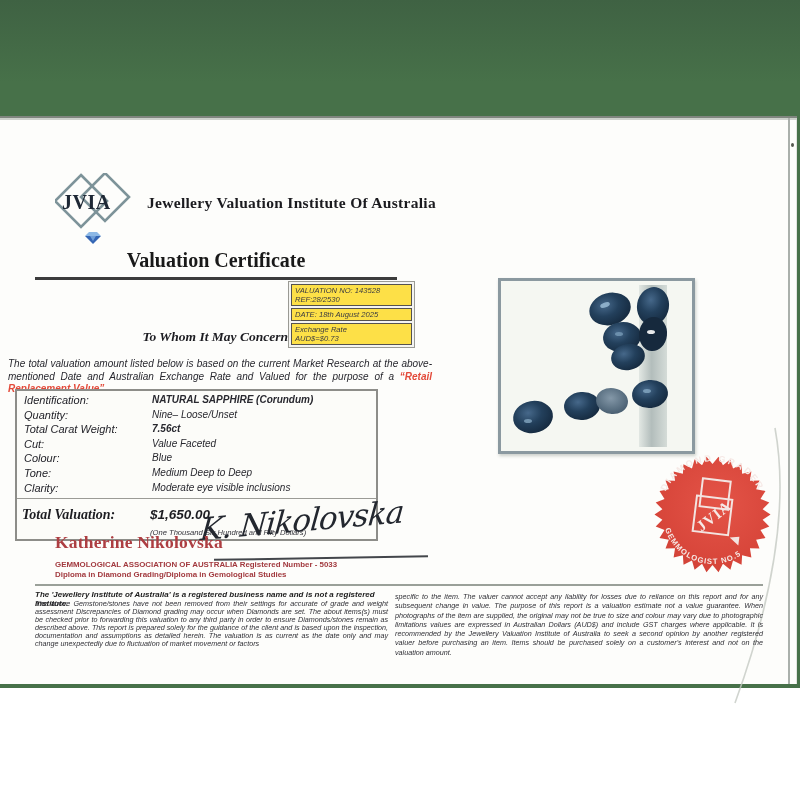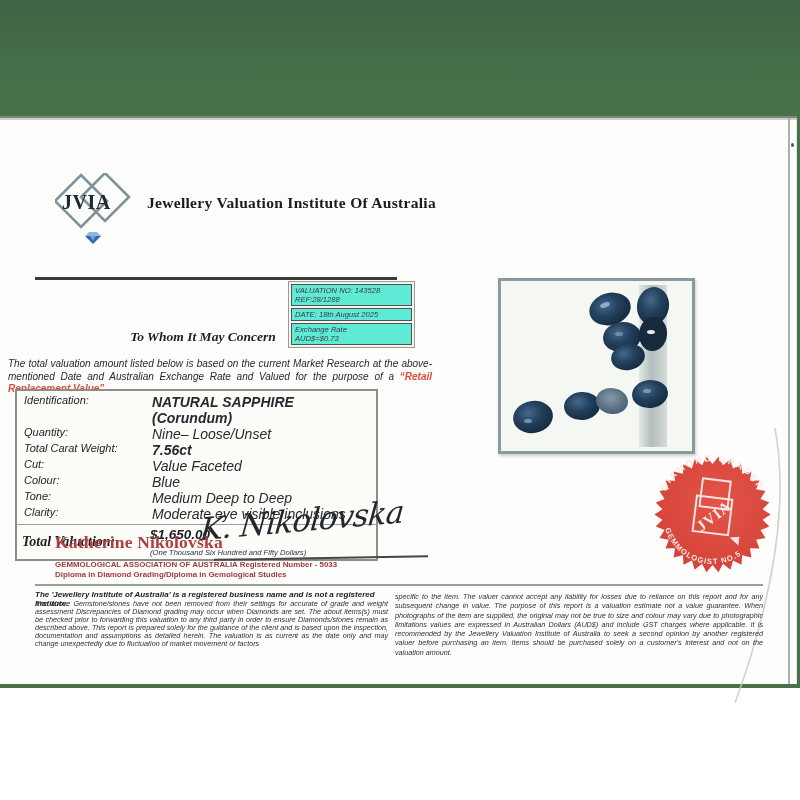--- a/index.html
+++ b/index.html
@@ -14,41 +14,41 @@
   
   .org-name{left:147px;top:76px;font-family:"Liberation Serif",serif;
     font-weight:bold;font-size:15.5px;color:#1b1b1f;letter-spacing:.3px;}
   .cert-title{left:35px;top:131px;width:362px;text-align:center;
     font-family:"Liberation Serif",serif;font-weight:bold;font-size:20px;color:#191919;}
   .cert-rule{left:35px;top:159px;width:362px;height:3px;background:#3c3c3c;}
 
   
   .meta-box{left:288px;top:163px;width:121px;background:#f4f4f1;
     border:1px solid #9a9a94;padding:2px;}
-  .meta-cell{border:1px solid #55524e;background:#5eead4;color:#3a3a40;
+  .meta-cell{border:1px solid #55524e;background:#fde047;color:#3a3a40;
     font-style:italic;font-size:7.6px;line-height:9px;padding:1px 3px;margin-bottom:2px;}
   .meta-cell:last-child{margin-bottom:0;}
 
-  .salutation{left:118px;top:211px;width:170px;text-align:center;
+  .salutation{left:118px;top:211px;width:170px;text-align:right;
     font-family:"Liberation Serif",serif;font-weight:bold;font-style:italic;
     font-size:13.5px;color:#1d1d22;}
 
   .intro{left:8px;top:240px;width:424px;font-style:italic;font-size:10px;
     line-height:12.6px;color:#27272e;text-align:justify;}
   .intro .hl{font-weight:bold;}
 
   
   .dtable{left:15px;top:271px;width:359px;border:2px solid #8d8d89;
     background:#fcfcf9;padding:3px 0 2px 0;}
   .drow{display:flex;min-height:14.6px;align-items:flex-start;}
   .dlabel{width:128px;padding-left:7px;font-weight:normal;font-style:italic;
     font-size:11px;color:#23232a;}
-  .dvalue{flex:1;font-style:italic;font-size:14px;color:#28282f;}
+  .dvalue{flex:1;font-style:italic;font-size:10px;color:#28282f;}
   .dvalue.b{font-weight:bold;}
-  .trow{display:flex;border-top:1px solid #9b9b96;margin-top:2px;padding-top:2px;align-items:center;}
+  .trow{display:flex;border-top:1px solid #9b9b96;margin-top:2px;padding-top:8px;}
   .tlabel{width:128px;padding-left:5px;font-family:"Liberation Serif",serif;
     font-weight:bold;font-style:italic;font-size:14px;color:#1d1d22;}
   .tvalue{flex:1;}
   .tamount{font-weight:bold;font-style:italic;font-size:13.5px;color:#1d1d22;}
   .twords{font-style:italic;font-size:7.6px;color:#33333a;margin-top:6px;}
 
   
   .photo{left:498px;top:160px;width:191px;height:170px;background:#f3f6f1;
     border:3px solid #8b99a0;box-shadow:1px 2px 3px rgba(60,70,60,.25);}
 
@@ -91,26 +91,27 @@
       <polygon points="50,0 74,24 50,48 26,24" fill="none" stroke="#7d9399" stroke-width="2.6"></polygon>
       <text x="7" y="36" font-family="Liberation Serif,serif" font-weight="bold" font-size="20" fill="#1e2835" letter-spacing="0.5">JVIA</text>
       <g transform="translate(30,59)">
         <polygon points="0,4 4,0 12,0 16,4" fill="#8cb8e6"></polygon>
         <polygon points="0,4 16,4 8,12" fill="#3566b4"></polygon>
         <polygon points="5,4 11,4 8,9" fill="#6f9fd9"></polygon>
       </g>
     </svg>
 
     <div class="abs org-name">Jewellery Valuation Institute Of Australia</div>
+    <div class="abs cert-title">Valuation Certificate</div>
     <div class="abs cert-rule"></div>
 
     <div class="abs meta-box">
       <div class="meta-cell">
         <div>VALUATION NO: 143528</div>
-        <div>REF:28/1288</div>
+        <div>REF:28/2530</div>
       </div>
       <div class="meta-cell">DATE: 18th August 2025</div>
       <div class="meta-cell">
         <div>Exchange Rate</div>
         <div>AUD$=$0.73</div>
       </div>
     </div>
 
     <div class="abs salutation">To Whom It May Concern</div>
 

